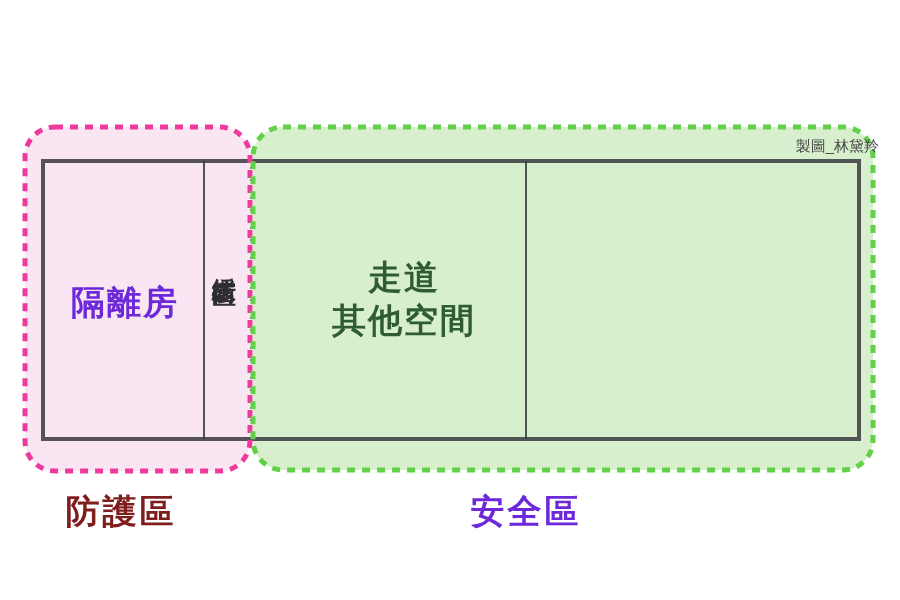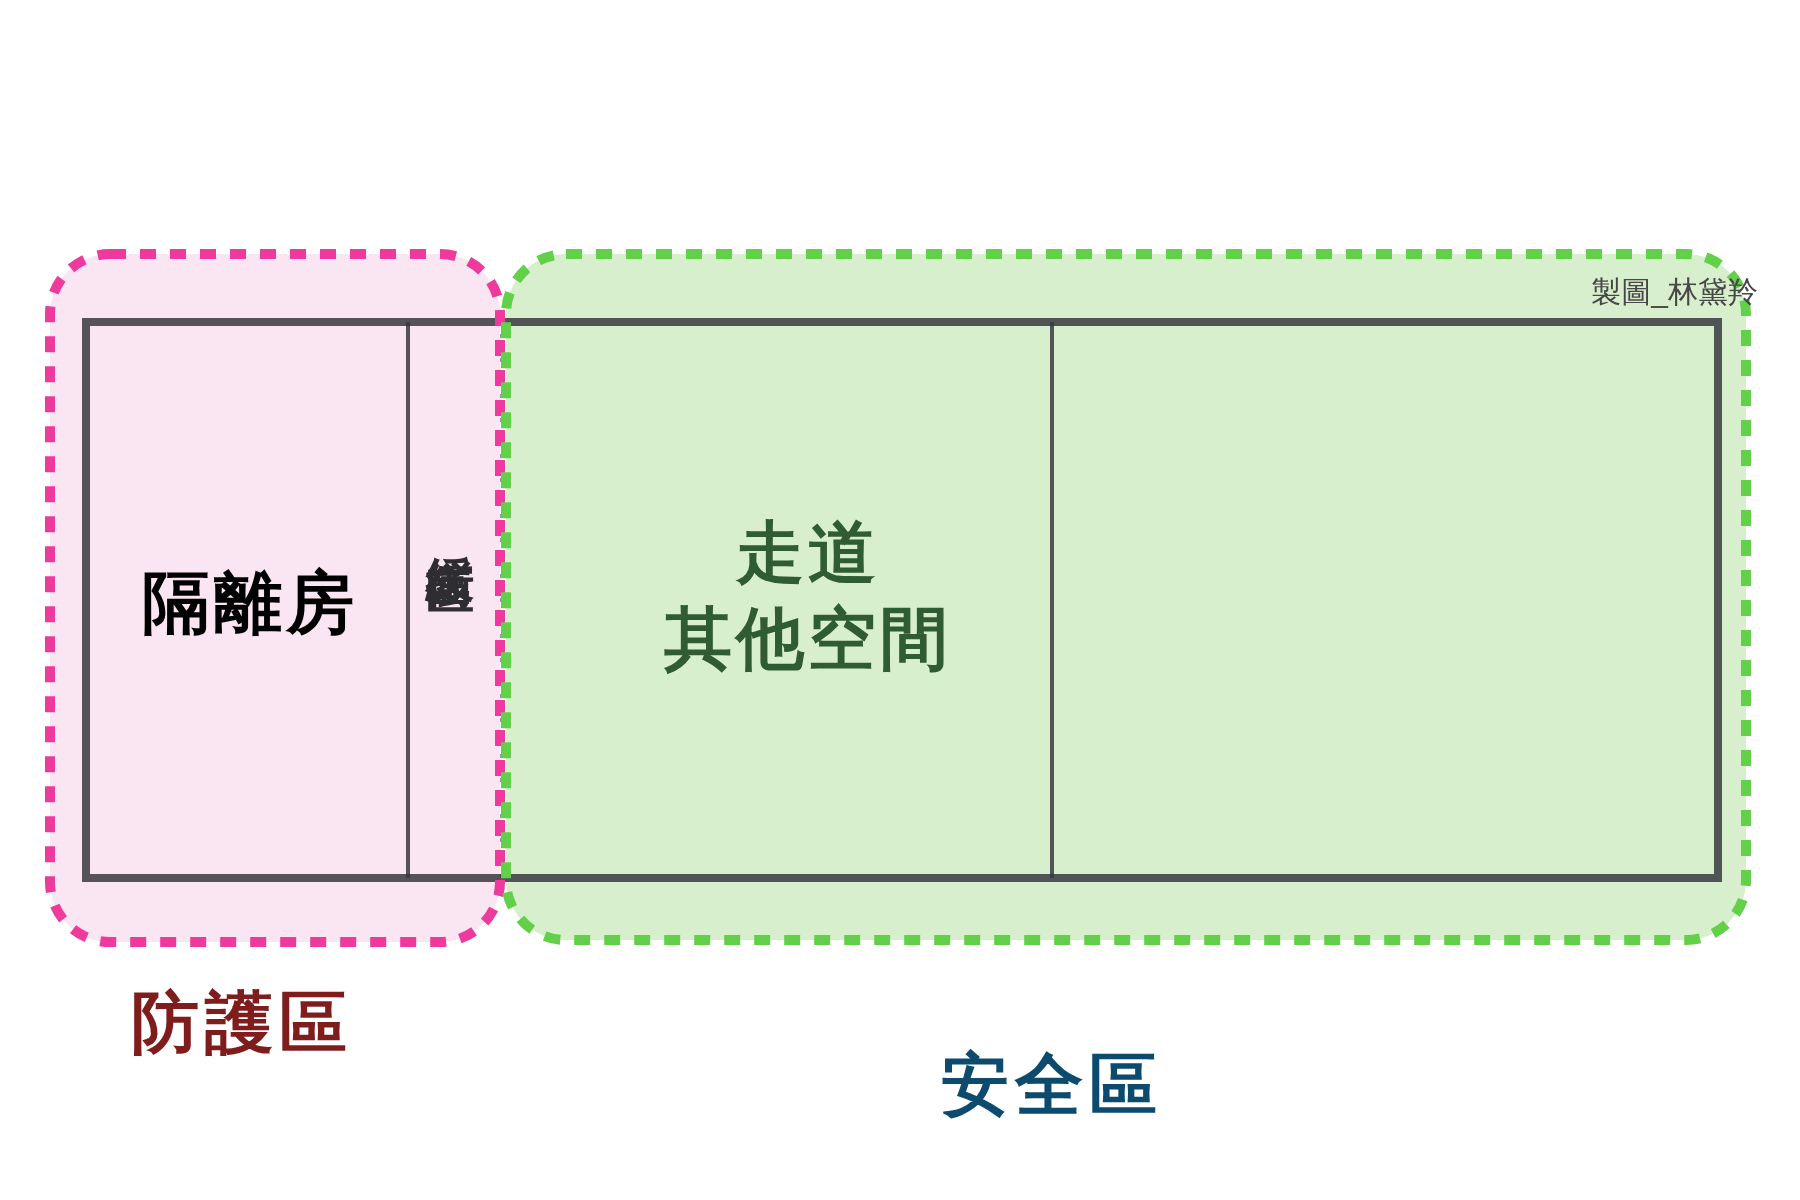--- a/index.html
+++ b/index.html
@@ -23,21 +23,21 @@
   }
   .txt {
     position: absolute;
     text-align: center;
     white-space: pre-line;
   }
   .room-label {
     font-size: 34px;
     font-weight: 600;
     letter-spacing: 2px;
-    color: #000000;
+    color: #6d28d9;
     line-height: 43px;
   }
   .room-label.green {
     color: #2f5c33;
   }
   .buffer-label {
     position: absolute;
     writing-mode: vertical-rl;
     text-orientation: upright;
     font-size: 24px;
@@ -48,22 +48,21 @@
   }
   .zone-label {
     font-size: 34px;
     font-weight: bold;
     letter-spacing: 3px;
   }
   .zone-label.protection {
     color: #7f1d1d;
   }
   .zone-label.safe {
-    color: #0c4a6e;
-    margin-top: 31px;
+    color: #6d28d9;
   }
   .credit {
     position: absolute;
     font-size: 15px;
     color: #474747;
     text-align: right;
     white-space: nowrap;
   }
 </style>
 </head>

